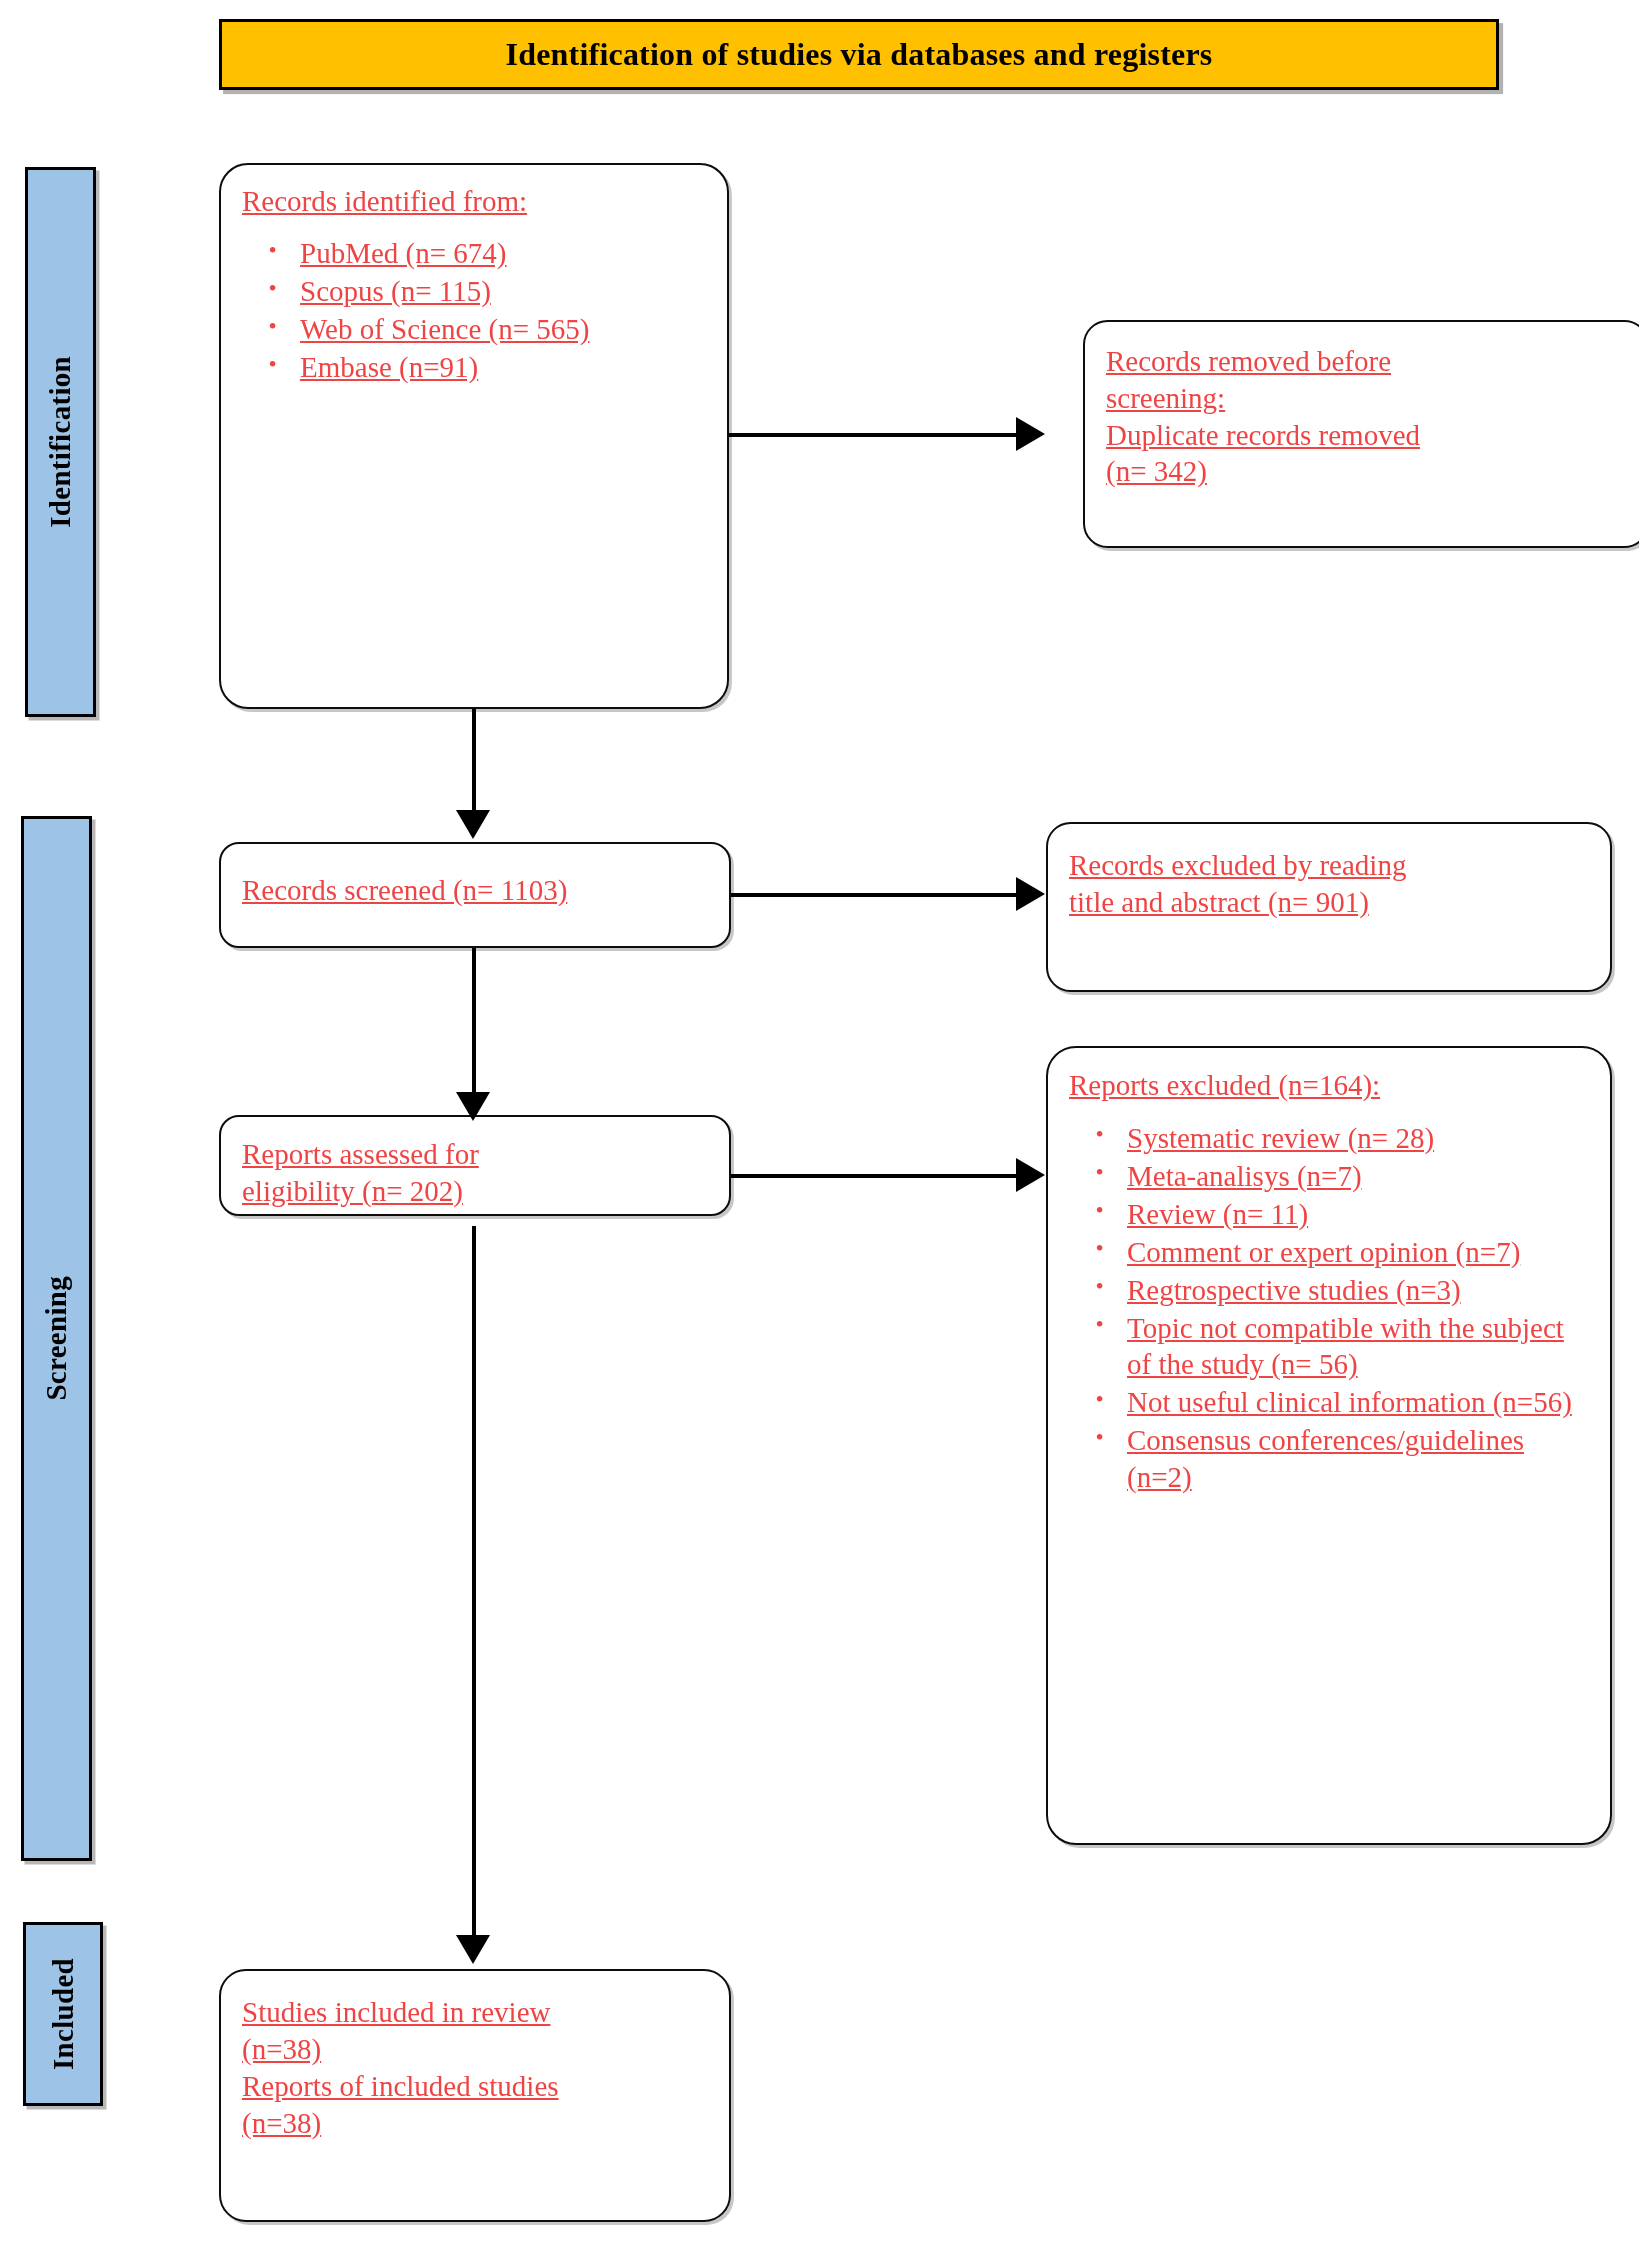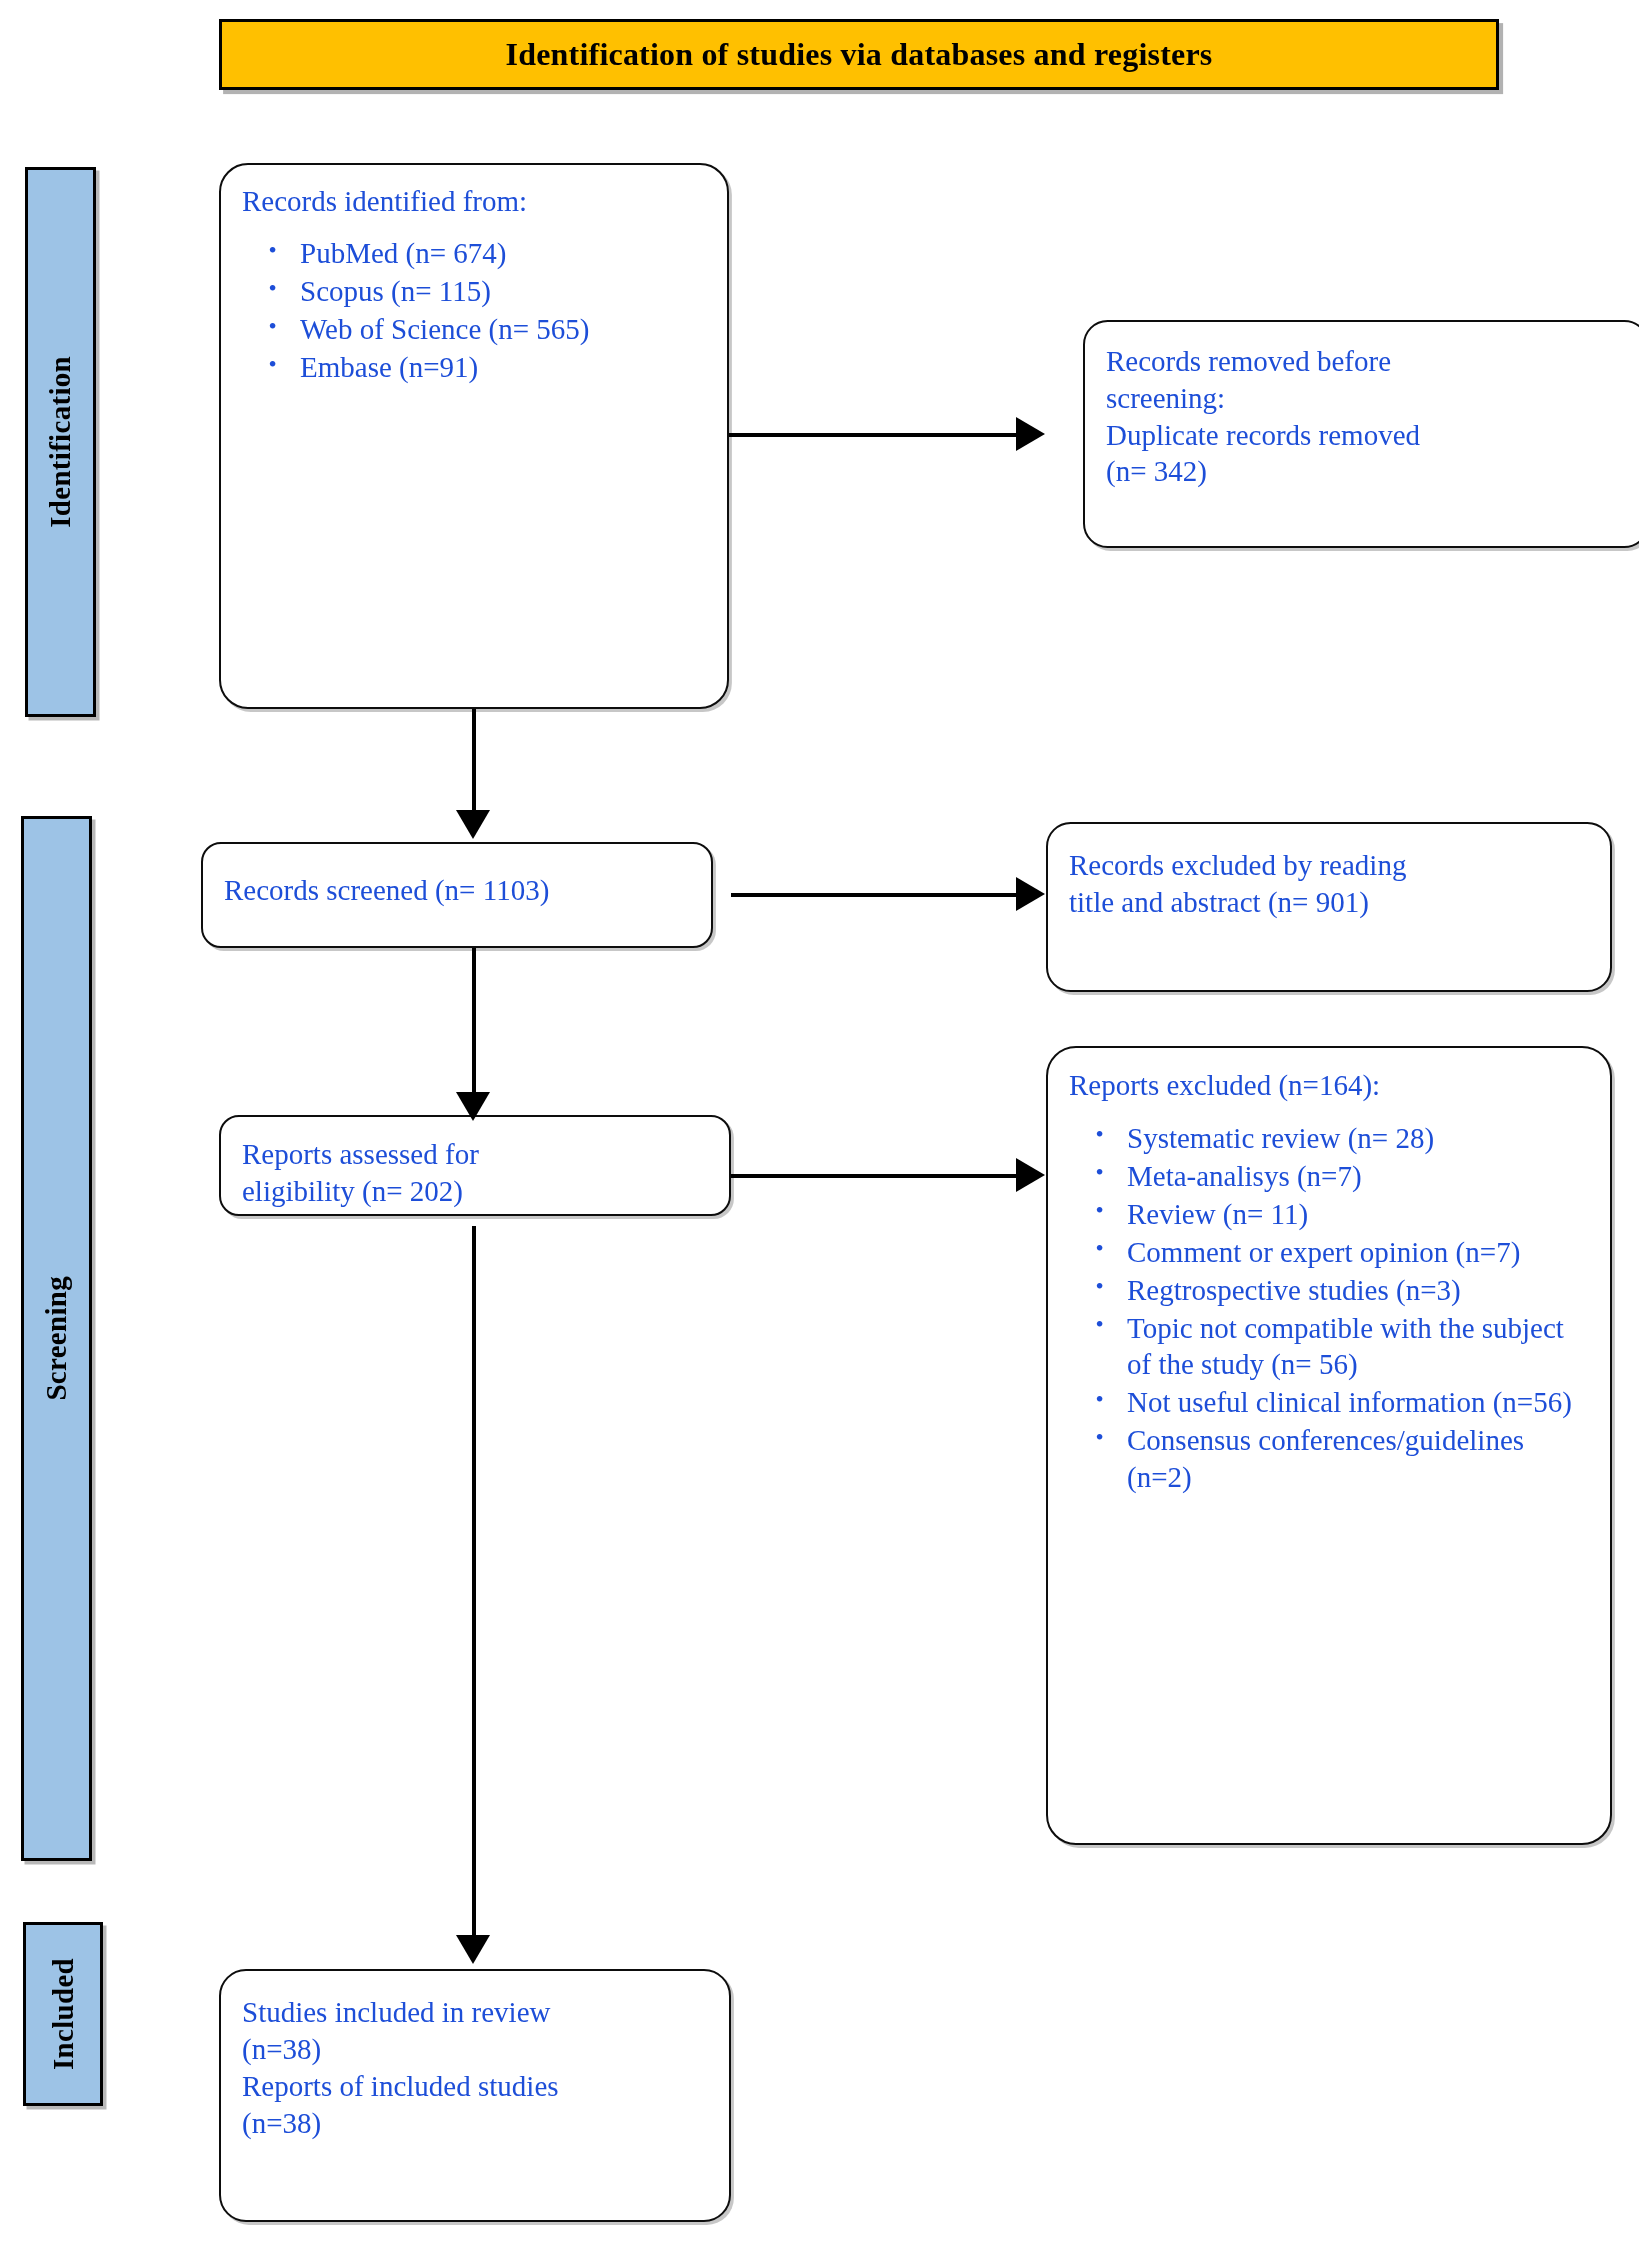--- a/index.html
+++ b/index.html
@@ -70,21 +70,22 @@
     background: #ffffff;
     border: 2.9px solid #0d0d0d;
     border-radius: 29px;
     box-sizing: border-box;
     box-shadow: 2.9px 2.9px 0 rgba(0,0,0,0.22);
     padding: 17.5px 20px 15px 21px;
   }
   .box-text {
     font-size: 29px;
     line-height: 1.27;
-    color: #1d4ed8;
+    color: #ef4444;
+    text-decoration: underline;
   }
   .box-lead { display: block; }
   ul.box-list {
     list-style: none;
     margin: 16px;
     padding: 0;
   }
   ul.box-list > li {
     position: relative;
     padding-left: 42px;
@@ -97,21 +98,21 @@
     position: absolute;
     left: 10.5px;
     top: -1.2px;
     font-size: 23.4px;
     line-height: 1.45;
   }
 
   
   #box-identified      { left: 219px;  top: 163px;  width: 510px;  height: 546px; }
   #box-removed         { left: 1046px; top: 320px;  width: 566px;  height: 228px;  border-radius: 24.6px; }
-  #box-screened        { left: 201px;  top: 842px; width: 512px;  height: 106px;  border-radius: 20px; }
+  #box-screened        { left: 219px;  top: 842px; width: 512px;  height: 106px;  border-radius: 20px; }
   #box-excluded-title  { left: 1046px; top: 822px; width: 566px;  height: 170px;  border-radius: 24.6px; }
   #box-assessed        { left: 219px;  top: 1115px; width: 512px;  height: 101px;  border-radius: 20px; }
   #box-reports-excluded{ left: 1046px; top: 1046px; width: 566px;  height: 799px; border-radius: 30px; }
   #box-included        { left: 219px;  top: 1969px; width: 512px;  height: 253px;  border-radius: 27px; }
 
   #box-screened .box-text,
   #box-assessed .box-text { font-size: 29px; }
   #box-screened  { padding-top: 28px; }
   #box-assessed  { padding-top: 18.7px; }
   #box-removed   { padding-top: 21px; margin-left: 37px; }

